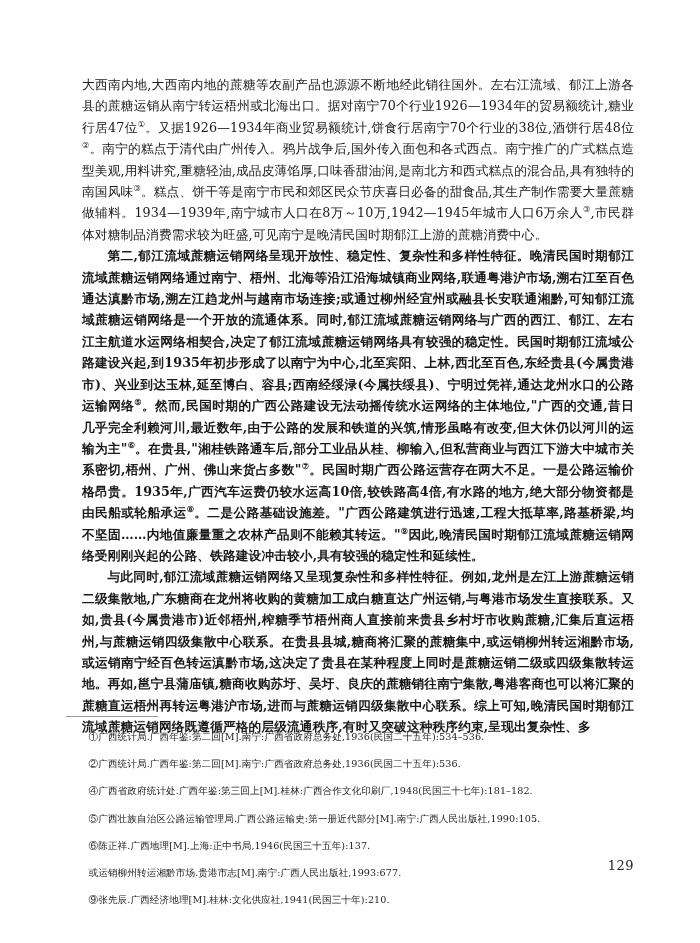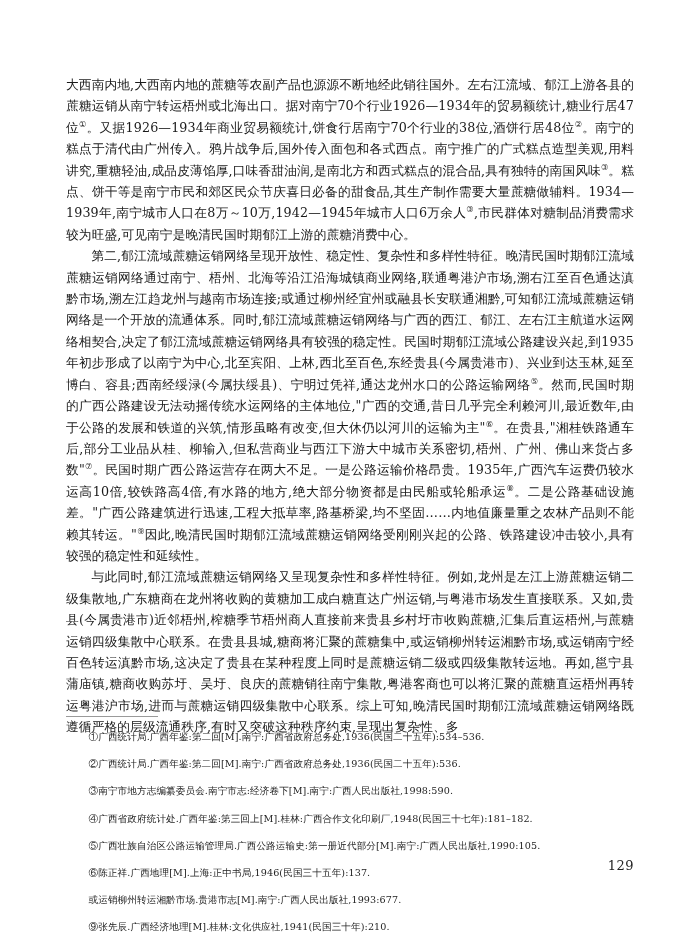--- a/index.html
+++ b/index.html
@@ -30,33 +30,34 @@
 
   
   .body-column {
     position: absolute;
     left: 66px;
     top: 74px;
     width: 568px;
   }
 
   .para {
-    margin: 0 0 0 0;
+    margin: 0 0 0 16px;
     font-size: 12.7px;
     line-height: 21.4px;
     text-align: justify;
     text-justify: inter-ideograph;
     text-align-last: left;
     letter-spacing: 0.01em;
     word-break: break-all;
     color: #191919;
   }
 
   .para.indent {
     text-indent: 2em;
+    font-weight: bold;
   }
 
   
   .fnref {
     font-size: 8.2px;
     vertical-align: super;
     line-height: 0;
     letter-spacing: 0;
     color: #262626;
   }
@@ -104,21 +105,20 @@
   <div class="body-column">
     <p class="para">大西南内地,大西南内地的蔗糖等农副产品也源源不断地经此销往国外。左右江流域、郁江上游各县的蔗糖运销从南宁转运梧州或北海出口。据对南宁70个行业1926—1934年的贸易额统计,糖业行居47位<span class="fnref">①</span>。又据1926—1934年商业贸易额统计,饼食行居南宁70个行业的38位,酒饼行居48位<span class="fnref">②</span>。南宁的糕点于清代由广州传入。鸦片战争后,国外传入面包和各式西点。南宁推广的广式糕点造型美观,用料讲究,重糖轻油,成品皮薄馅厚,口味香甜油润,是南北方和西式糕点的混合品,具有独特的南国风味<span class="fnref">③</span>。糕点、饼干等是南宁市民和郊区民众节庆喜日必备的甜食品,其生产制作需要大量蔗糖做辅料。1934—1939年,南宁城市人口在8万～10万,1942—1945年城市人口6万余人<span class="fnref">③</span>,市民群体对糖制品消费需求较为旺盛,可见南宁是晚清民国时期郁江上游的蔗糖消费中心。</p>
     <p class="para indent">第二,郁江流域蔗糖运销网络呈现开放性、稳定性、复杂性和多样性特征。晚清民国时期郁江流域蔗糖运销网络通过南宁、梧州、北海等沿江沿海城镇商业网络,联通粤港沪市场,溯右江至百色通达滇黔市场,溯左江趋龙州与越南市场连接;或通过柳州经宜州或融县长安联通湘黔,可知郁江流域蔗糖运销网络是一个开放的流通体系。同时,郁江流域蔗糖运销网络与广西的西江、郁江、左右江主航道水运网络相契合,决定了郁江流域蔗糖运销网络具有较强的稳定性。民国时期郁江流域公路建设兴起,到1935年初步形成了以南宁为中心,北至宾阳、上林,西北至百色,东经贵县(今属贵港市)、兴业到达玉林,延至博白、容县;西南经绥渌(今属扶绥县)、宁明过凭祥,通达龙州水口的公路运输网络<span class="fnref">⑤</span>。然而,民国时期的广西公路建设无法动摇传统水运网络的主体地位,"广西的交通,昔日几乎完全利赖河川,最近数年,由于公路的发展和铁道的兴筑,情形虽略有改变,但大休仍以河川的运输为主"<span class="fnref">⑥</span>。在贵县,"湘桂铁路通车后,部分工业品从桂、柳输入,但私营商业与西江下游大中城市关系密切,梧州、广州、佛山来货占多数"<span class="fnref">⑦</span>。民国时期广西公路运营存在两大不足。一是公路运输价格昂贵。1935年,广西汽车运费仍较水运高10倍,较铁路高4倍,有水路的地方,绝大部分物资都是由民船或轮船承运<span class="fnref">⑧</span>。二是公路基础设施差。"广西公路建筑进行迅速,工程大抵草率,路基桥梁,均不坚固……内地值廉量重之农林产品则不能赖其转运。"<span class="fnref">⑨</span>因此,晚清民国时期郁江流域蔗糖运销网络受刚刚兴起的公路、铁路建设冲击较小,具有较强的稳定性和延续性。</p>
     <p class="para indent">与此同时,郁江流域蔗糖运销网络又呈现复杂性和多样性特征。例如,龙州是左江上游蔗糖运销二级集散地,广东糖商在龙州将收购的黄糖加工成白糖直达广州运销,与粤港市场发生直接联系。又如,贵县(今属贵港市)近邻梧州,榨糖季节梧州商人直接前来贵县乡村圩市收购蔗糖,汇集后直运梧州,与蔗糖运销四级集散中心联系。在贵县县城,糖商将汇聚的蔗糖集中,或运销柳州转运湘黔市场,或运销南宁经百色转运滇黔市场,这决定了贵县在某种程度上同时是蔗糖运销二级或四级集散转运地。再如,邕宁县蒲庙镇,糖商收购苏圩、吴圩、良庆的蔗糖销往南宁集散,粤港客商也可以将汇聚的蔗糖直运梧州再转运粤港沪市场,进而与蔗糖运销四级集散中心联系。综上可知,晚清民国时期郁江流域蔗糖运销网络既遵循严格的层级流通秩序,有时又突破这种秩序约束,呈现出复杂性、多</p>
   </div>
 
   <div class="footnotes">
     <div class="footnote-rule"></div>
     <p class="footnote">①广西统计局.广西年鉴:第二回[M].南宁:广西省政府总务处,1936(民国二十五年):534–536.</p>
     <p class="footnote">②广西统计局.广西年鉴:第二回[M].南宁:广西省政府总务处,1936(民国二十五年):536.</p>
-    <p class="footnote">③南宁市地方志编纂委员会.南宁市志:经济卷下[M].南宁:广西人民出版社,1998:590.</p>
     <p class="footnote">④广西省政府统计处.广西年鉴:第三回上[M].桂林:广西合作文化印刷厂,1948(民国三十七年):181–182.</p>
     <p class="footnote">⑤广西壮族自治区公路运输管理局.广西公路运输史:第一册近代部分[M].南宁:广西人民出版社,1990:105.</p>
     <p class="footnote">⑥陈正祥.广西地理[M].上海:正中书局,1946(民国三十五年):137.</p>
     <p class="footnote">或运销柳州转运湘黔市场.贵港市志[M].南宁:广西人民出版社,1993:677.</p>
     <p class="footnote">⑨张先辰.广西经济地理[M].桂林:文化供应社,1941(民国三十年):210.</p>
   </div>
 
   <div class="folio">129</div>
 
 </div>

